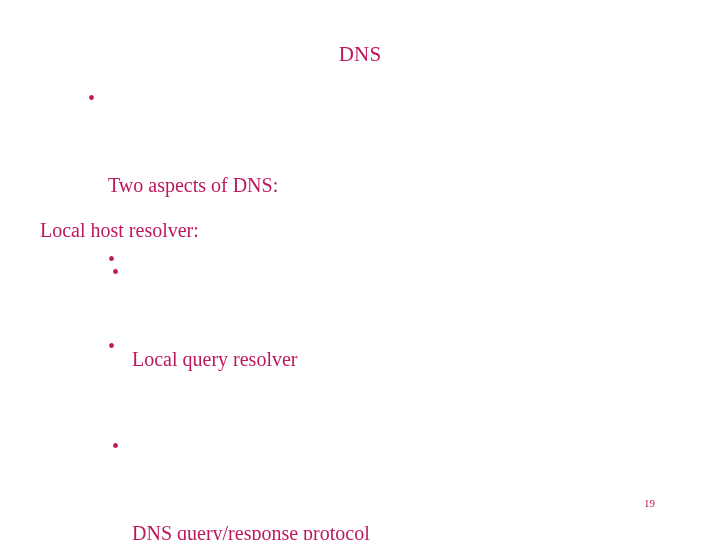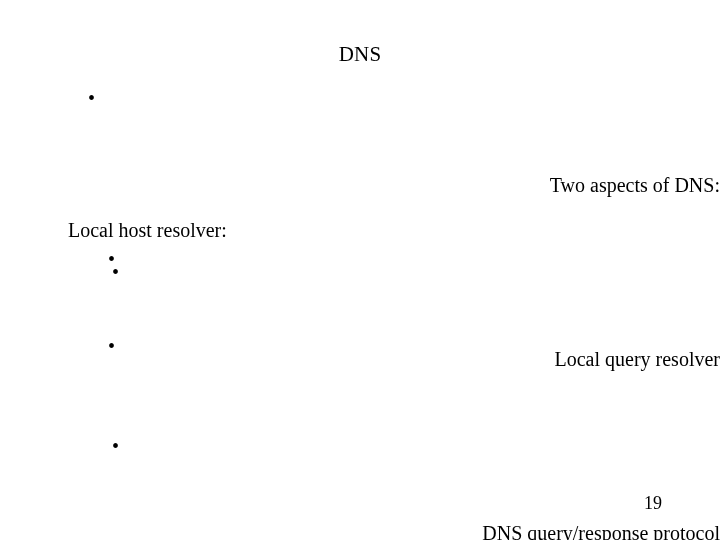--- a/index.html
+++ b/index.html
@@ -7,21 +7,21 @@
     margin: 0;
     padding: 0;
     background: #ffffff;
   }
 
   .slide {
     position: relative;
     width: 720px;
     height: 540px;
     background: #ffffff;
-    color: #000000;
+    color: #be185d;
     font-family: "Liberation Serif", "DejaVu Serif", serif;
     overflow: hidden;
   }
 
   
   .slide-title {
     position: absolute;
     top: 42px;
     left: 0;
     width: 720px;
@@ -57,41 +57,40 @@
 
   .bullet .dot {
     position: absolute;
     top: 0;
     font-size: 20px;
     line-height: 29px;
   }
 
   .bullet .txt {
     display: block;
-    text-align: right;
   }
 
   
   .lvl1            { padding-left: 108px; }
   .lvl1 .dot       { left: 88px; }
 
   .lvl2            { padding-left: 132px; }
   .lvl2 .dot       { left: 112px; }
 
-  .plain-lvl0      { padding-left: 68px; }
+  .plain-lvl0      { padding-left: 40px; }
 
   .lvl1b           { padding-left: 128px; }
   .lvl1b .dot      { left: 108px; }
 
   
   .page-number {
     position: absolute;
     left: 644px;
     top: 495px;
-    font-size: 18px;
+    font-size: 11px;
     line-height: 16px;
     white-space: pre;
   }
 </style>
 </head>
 <body>
 
 <div class="slide">
 
   <div class="slide-title">DNS</div>

